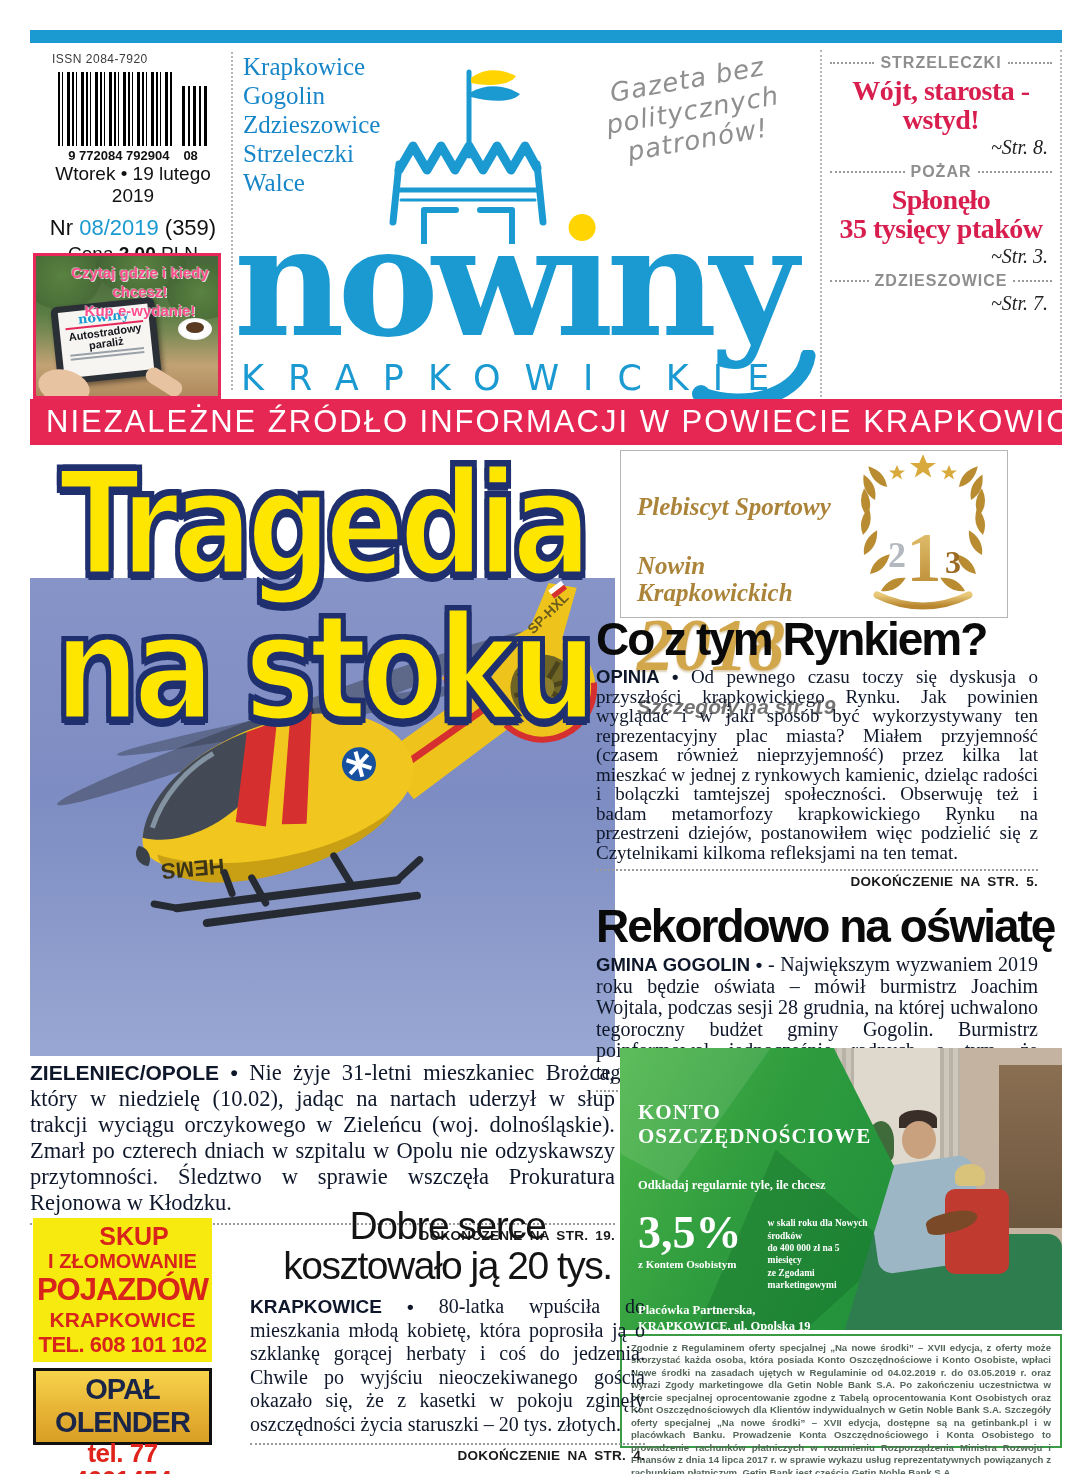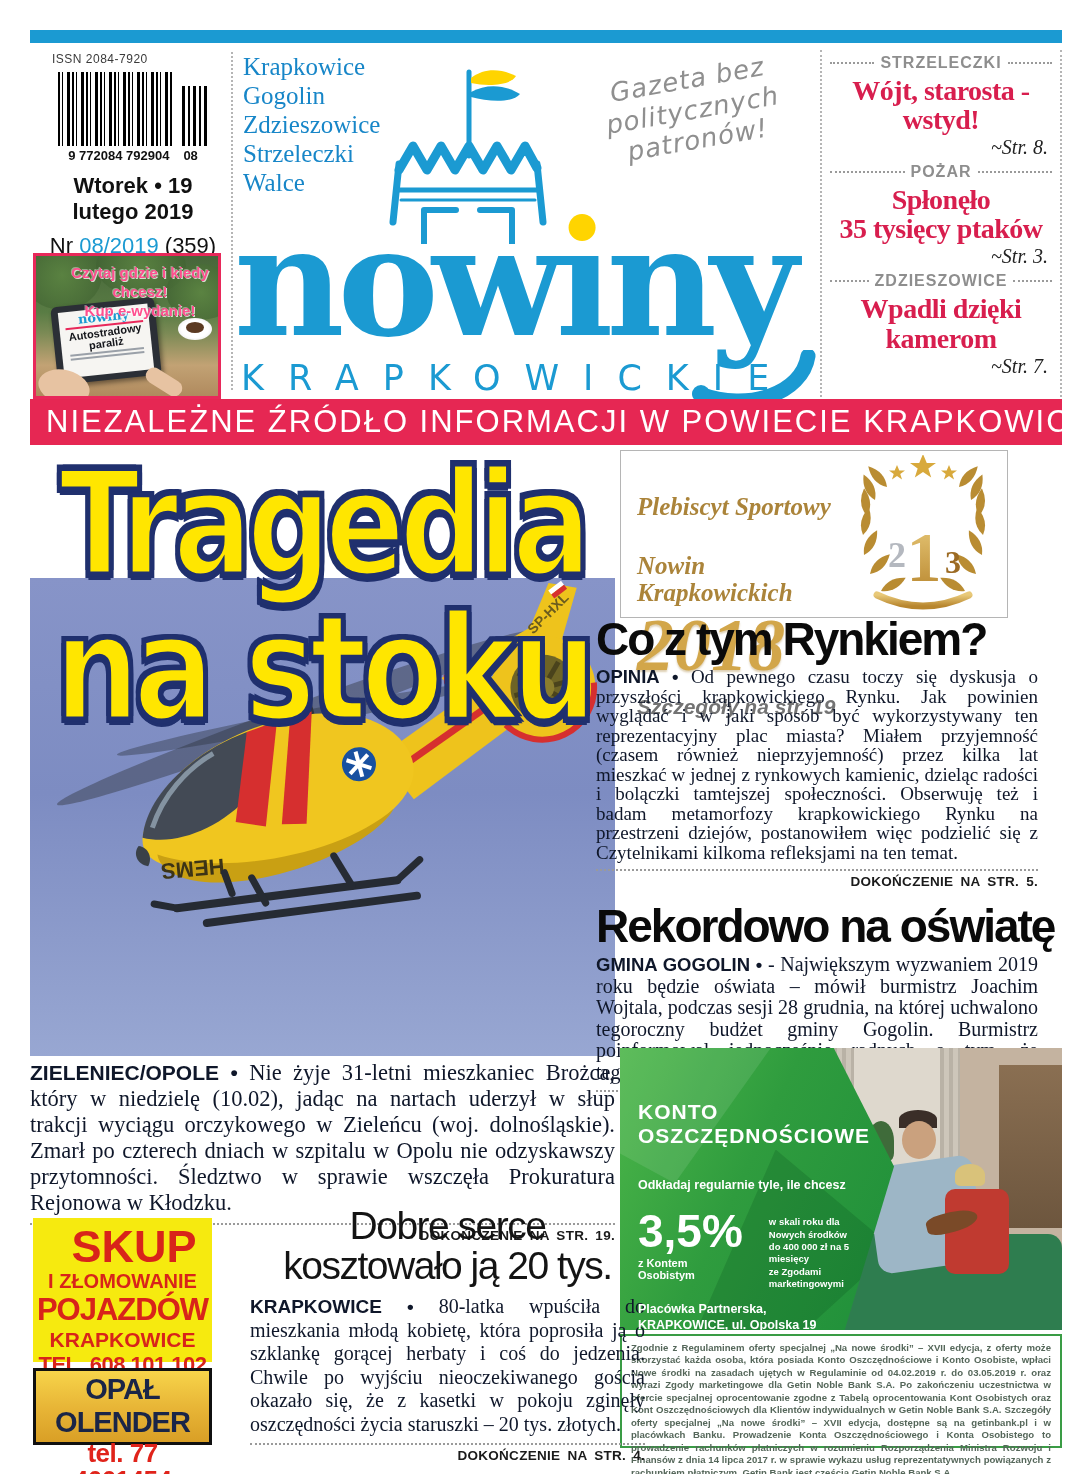--- a/index.html
+++ b/index.html
@@ -12,21 +12,21 @@
   
   .top-bar{left:30px;top:30px;width:1032px;height:13px;background:#1b9ad2;}
 
   
   .mast-left{left:40px;top:52px;width:186px;text-align:center;}
   .issn{font-size:12px;color:#3a3a3a;text-align:left;padding-left:12px;letter-spacing:.5px;}
   .barcode-row{display:flex;justify-content:center;align-items:flex-end;gap:8px;margin-top:6px;}
   .bars-main{width:116px;height:74px;background:repeating-linear-gradient(90deg,#000 0 2px,#fff 2px 4px,#000 4px 5px,#fff 5px 9px,#000 9px 12px,#fff 12px 14px);}
   .bars-addon{width:26px;height:60px;background:repeating-linear-gradient(90deg,#000 0 3px,#fff 3px 6px,#000 6px 8px,#fff 8px 11px);}
   .bc-digits{display:flex;justify-content:center;gap:14px;font-size:13px;font-weight:bold;margin-top:2px;}
-  .issue-date{font-size:22px;font-weight:bold;margin-top:10px;}
+  .issue-date{font-size:19px;font-weight:normal;}
   .issue-line{font-size:22px;margin-top:8px;}
   .issue-num{color:#1b9ad2;font-weight:normal;}
   .price-line{font-size:19px;margin-top:2px;}
   .price-val{font-weight:bold;}
   .vat-note{font-size:10px;margin-top:-1px;}
   .website{font-size:16px;font-weight:bold;margin-top:8px;}
 
   
   .promo{left:33px;top:253px;width:182px;height:140px;border:3px solid #e8285a;overflow:hidden;
          background:linear-gradient(180deg,#47663a 0%,#597c44 40%,#7b8a55 55%,#c2a274 78%,#b08a5e 100%);}
@@ -120,36 +120,36 @@
   .bp-dad-hair{position:absolute;left:33%;top:22%;width:38px;height:18px;background:#3a2e28;border-radius:50% 50% 0 0;}
   .bp-dad-body{position:absolute;left:22%;top:40%;width:44%;height:38%;background:#9db6c6;border-radius:14px;transform:rotate(-8deg);}
   .bp-son-hair{position:absolute;left:56%;top:41%;width:30px;height:22px;background:#d9c27a;border-radius:50% 50% 20% 20%;}
   .bp-son-body{position:absolute;left:52%;top:50%;width:26%;height:30%;background:#c03a30;border-radius:10px;}
   .bp-guitar{position:absolute;left:44%;top:58%;width:52px;height:20px;background:#7a4a28;border-radius:40% 60% 60% 40%;transform:rotate(-14deg);}
   .bank-green{position:absolute;left:0;top:0;width:62%;height:100%;
       background:linear-gradient(115deg,#4cb649 0%,#2f9c3e 45%,#1f8f3a 100%);
       clip-path:polygon(0 0,78% 0,100% 42%,82% 100%,0 100%);}
   .bg-facet1{position:absolute;left:0;top:0;width:100%;height:48%;background:rgba(255,255,255,.10);clip-path:polygon(0 0,55% 0,20% 100%,0 78%);}
   .bg-facet2{position:absolute;left:28%;bottom:0;width:72%;height:64%;background:rgba(0,60,20,.18);clip-path:polygon(40% 0,100% 55%,55% 100%,0 100%);}
-  .bank-txt{position:absolute;left:18px;top:0;width:235px;color:#fff;z-index:4;}
+  .bank-txt{position:absolute;left:18px;top:0;width:235px;color:#fff;z-index:4;font-family:Liberation Serif, serif;}
   .bk-title{font-size:21px;font-weight:bold;letter-spacing:1px;line-height:1.15;margin-top:52px;}
   .bk-sub{font-size:12.5px;font-weight:bold;margin-top:30px;}
   .bk-rate-row{display:flex;align-items:flex-start;gap:26px;margin-top:18px;}
   .bk-rate{font-size:46px;font-weight:bold;line-height:.95;}
   .bk-note{font-size:9.5px;line-height:1.3;margin-top:6px;font-weight:bold;}
   .bk-ratesub{font-size:11px;margin-top:3px;font-weight:bold;}
   .bk-addr{font-size:12.5px;font-weight:bold;line-height:1.25;margin-top:12px;}
 
   .legal{left:620px;top:1334px;width:442px;height:114px;border:2px solid #3a9c45;box-sizing:border-box;
          padding:6px 9px;font-size:9.6px;font-weight:bold;color:#55675a;text-align:justify;line-height:1.3;}
 
   
   .skup{left:33px;top:1218px;width:179px;height:144px;background:#f6ea0f;color:#d8241a;text-align:center;
         font-weight:bold;box-sizing:border-box;padding-top:6px;}
-  .skup .l1{font-size:45px;line-height:1.0;padding-left:23px;}
+  .skup .l1{font-size:25px;line-height:1.0;padding-left:23px;}
   .skup .l2{font-size:20px;line-height:1.25;}
   .skup .l3{font-size:31px;line-height:1.05;letter-spacing:-1px;}
   .skup .l4{font-size:21px;line-height:1.2;}
   .skup .l5{font-size:22px;line-height:1.2;letter-spacing:-.5px;}
   .opal{left:33px;top:1368px;width:179px;height:77px;border:3px solid #101010;box-sizing:border-box;text-align:center;
         background:linear-gradient(180deg,#f7d44a 0%,#e8b637 50%,#d99f26 100%);font-weight:bold;}
   .opal .nm{font-size:29px;color:#1a2547;line-height:1.15;letter-spacing:-1px;margin-top:2px;}
   .opal .tel{font-size:26px;color:#e0231a;line-height:1.05;letter-spacing:-.5px;}
 
   
@@ -276,24 +276,20 @@
         <div>Spłonęło</div>
         <div>35 tysięcy ptaków</div>
       </div>
       <div class="t-page">~Str. 3.</div>
     </div>
     <div>
       <div class="t-hdr">
         <span class="lead-dots"></span>
         <span class="lbl">ZDZIESZOWICE</span>
         <span class="lead-dots"></span>
-      </div>
-      <div class="t-title">
-        <div>Wpadli dzięki</div>
-        <div>kamerom</div>
       </div>
       <div class="t-page">~Str. 7.</div>
     </div>
   </div>
 
   <div class="abs banner">NIEZALEŻNE ŹRÓDŁO INFORMACJI W POWIECIE KRAPKOWICKIM</div>
 
   <div class="abs photo">
     <svg width="585" height="478" viewBox="0 0 585 478">
       <g transform="translate(300,225) rotate(-15)">

